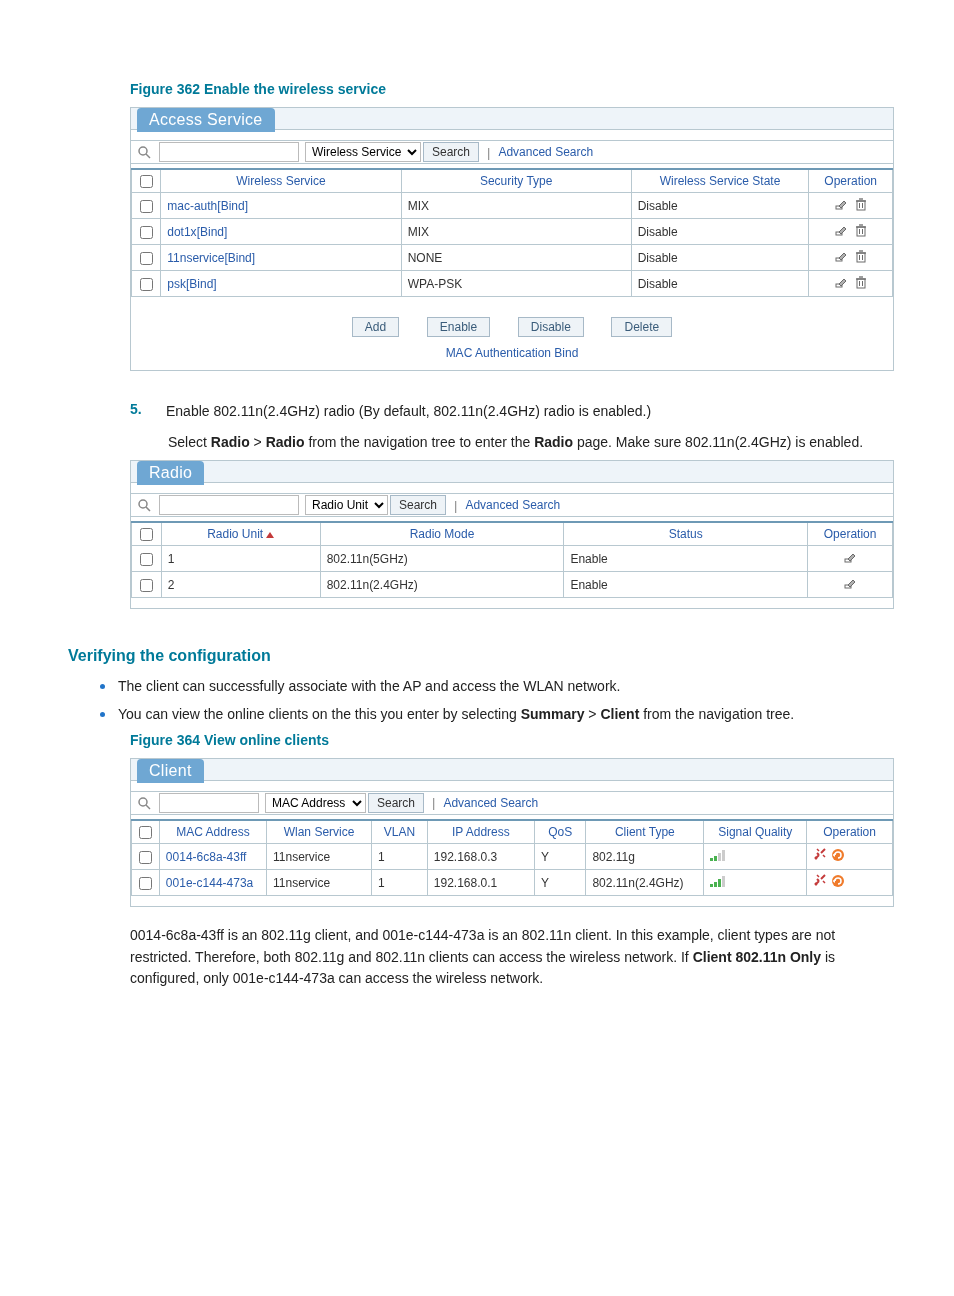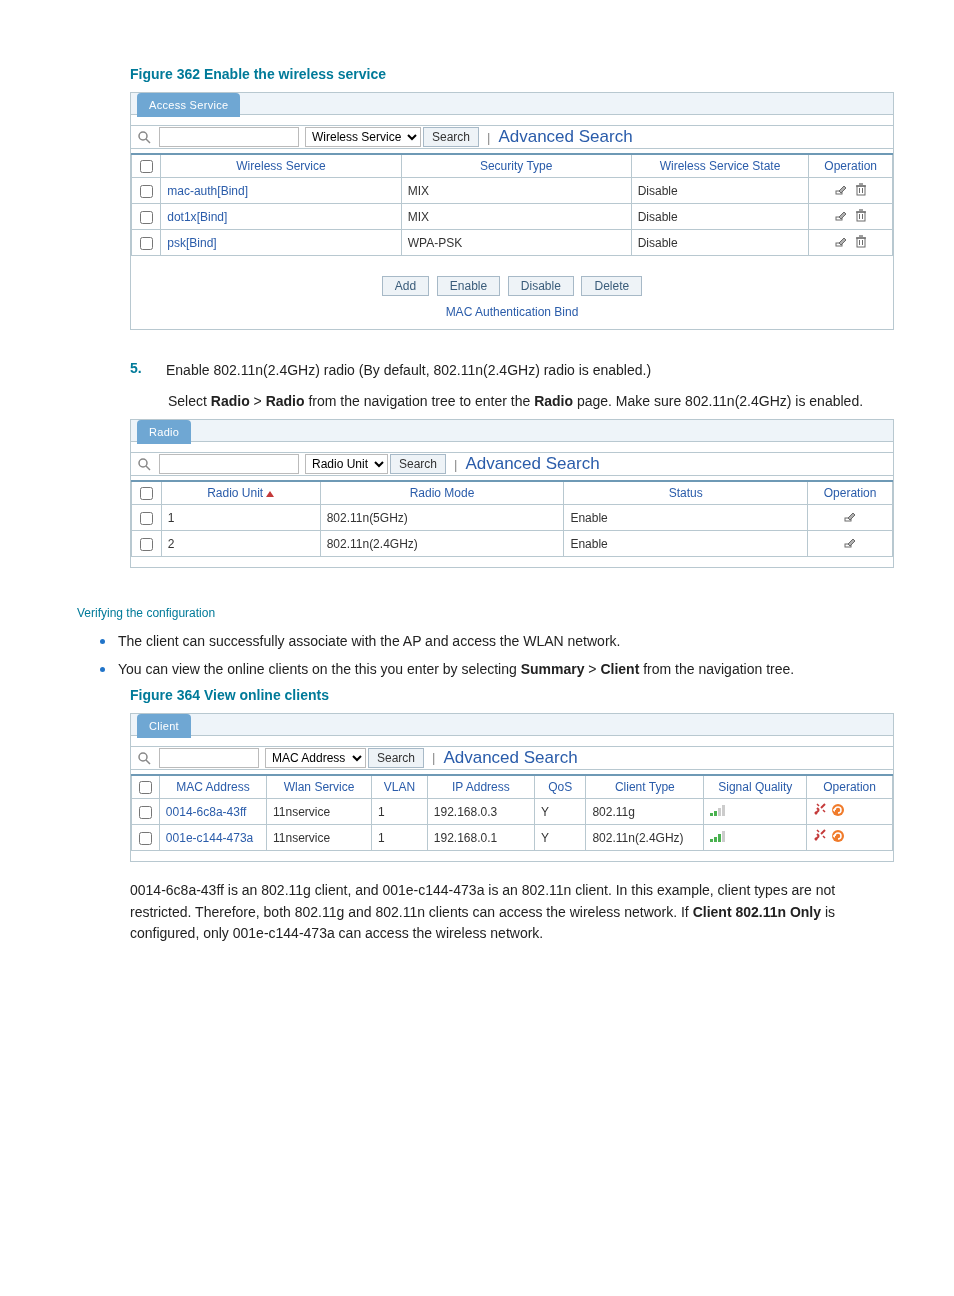--- a/index.html
+++ b/index.html
@@ -6,41 +6,41 @@
     --page-w:954px;
     --teal:#007a99;
     --blue:#0066cc;
     --link:#2a5caa;
     --tab-bg:#6fa7d3;
     --grid:#b8c8d0;
     --header-border:#6e99b5;
   }
   *{box-sizing:border-box}
   body{margin:0;background:#fff;font-family:Arial,Helvetica,sans-serif;font-size:13px;color:#222}
-  .page{width:var(--page-w);margin:0 auto;padding:60px 60px 40px 60px;}
+  .page{width:var(--page-w);margin:0 auto;padding:75px 60px 40px 60px;}
   .content{margin-left:70px}
   .figcap{color:var(--teal);font-weight:bold;font-size:14px;margin:6px 0 10px 0}
 
   
   .panel{border:1px solid var(--grid);margin-top:6px;background:#fff}
   .panel .tabbar{background:#eef4f9;height:22px;border-bottom:1px solid var(--grid);padding-left:6px}
-  .panel .tab{display:inline-flex;align-items:center;height:24px;padding:0 12px;font-size:11px;color:#fff;background:var(--tab-bg);border-top-left-radius:4px;border-top-right-radius:4px;letter-spacing:.3px}
+  .panel .tab{display:inline-flex;align-items:center;height:24px;padding:0 12px;font-size:16px;color:#fff;background:var(--tab-bg);border-top-left-radius:4px;border-top-right-radius:4px;letter-spacing:.3px}
   .panel .body{padding:0 0 10px 0}
 
   
   .searchbar{display:flex;align-items:center;gap:2px;height:24px;border:0;border-bottom:1px solid var(--grid);border-top:1px solid var(--grid);background:#fff;padding:0 4px;margin-top:10px}
   .magnify{display:inline-flex;align-items:center;justify-content:center;width:18px;height:18px;color:#888}
   .searchbar input.text{height:20px;font-size:12px;border:1px solid #bbb;background:#fff;padding:0 4px;margin:0 4px;width:140px;outline:none}
   .dd{height:20px;border:1px solid #bbb;font-size:12px;background:#fff;padding:0 2px}
   .btn{height:20px;font-size:12px;border:1px solid #a7b9c7;background:#eef3f7;padding:0 8px;cursor:pointer;color:#333}
-  .advsearch{color:var(--link);font-size:17px;margin-left:6px;text-decoration:none;cursor:pointer}
+  .advsearch{color:var(--link);font-size:12px;margin-left:6px;text-decoration:none;cursor:pointer}
 
   
   .actionbar{margin-top:20px;text-align:center}
-  .actionbar .btn{margin:0 2px;padding:0 12px;color:#3a5c7a}
+  .actionbar .btn{margin:0 12px;padding:0 12px;color:#3a5c7a}
   .linkrow{text-align:center;margin-top:8px}
   .linkrow a{color:var(--link);font-size:12px;text-decoration:none}
 
   
   table.grid{width:100%;border-collapse:collapse;margin-top:4px;font-size:12px}
   table.grid th{border:1px solid var(--grid);border-top:2px solid var(--header-border);background:#fff;color:var(--link);font-weight:normal;padding:4px 6px;text-align:center}
   table.grid td{border:1px solid var(--grid);padding:4px 6px;color:#333;vertical-align:middle}
   .cb{width:13px;height:13px;margin:0;vertical-align:middle}
   .chk-col{width:28px;text-align:center}
   .op-col{width:80px;text-align:center}
@@ -53,21 +53,21 @@
   .bracket{color:var(--link)}
 
   
   .step{margin-top:30px;display:flex;gap:18px}
   .step .n{color:var(--teal);font-weight:bold;font-size:14px;width:18px}
   .step .txt{flex:1;font-size:14px;line-height:1.5;color:#222}
   .step-para{margin:10px 0 4px 38px;font-size:14px;line-height:1.55}
   .b{font-weight:bold}
 
   
-  .h3{color:var(--teal);font-weight:normal;font-size:12px;margin:38px 0 10px 17px}
+  .h3{color:var(--teal);font-weight:bold;font-size:16px;margin:38px 0 10px 8px}
   ul.bullets{margin:11px 0 0 38px;padding:0;list-style:none}
   ul.bullets li{position:relative;padding-left:20px;margin:6px 0;font-size:14px;line-height:1.55}
   ul.bullets li::before{content:"";position:absolute;left:2px;top:8px;width:5px;height:5px;border-radius:50%;background:#2174c9}
 
   .para{margin:18px 0 0 0;font-size:14px;line-height:1.55}
   .pgnum{text-align:center;font-size:13px;margin-top:40px}
 
   
   .clt th:nth-child(1),.clt td:nth-child(1){width:24px;text-align:center}
   .clt th:nth-child(2){width:100px}
@@ -187,20 +187,34 @@
                     <svg width="14" height="14">
                       <use href="#i-edit"></use>
                     </svg>
                     <svg width="14" height="14">
                       <use href="#i-trash"></use>
                     </svg>
                   </span></td>
             </tr>
             <tr>
               <td class="chk-col"><input type="checkbox" class="cb" style=""></td>
+              <td class="link-cell"><span>11nservice</span><a class="bracket">[Bind]</a></td>
+              <td>NONE</td>
+              <td>Disable</td>
+              <td class="op-col"><span class="op-icons">
+                    <svg width="14" height="14">
+                      <use href="#i-edit"></use>
+                    </svg>
+                    <svg width="14" height="14">
+                      <use href="#i-trash"></use>
+                    </svg>
+                  </span></td>
+            </tr>
+            <tr>
+              <td class="chk-col"><input type="checkbox" class="cb" style=""></td>
               <td class="link-cell"><span>psk</span><a class="bracket">[Bind]</a></td>
               <td>WPA-PSK</td>
               <td>Disable</td>
               <td class="op-col"><span class="op-icons">
                     <svg width="14" height="14">
                       <use href="#i-edit"></use>
                     </svg>
                     <svg width="14" height="14">
                       <use href="#i-trash"></use>
                     </svg>

